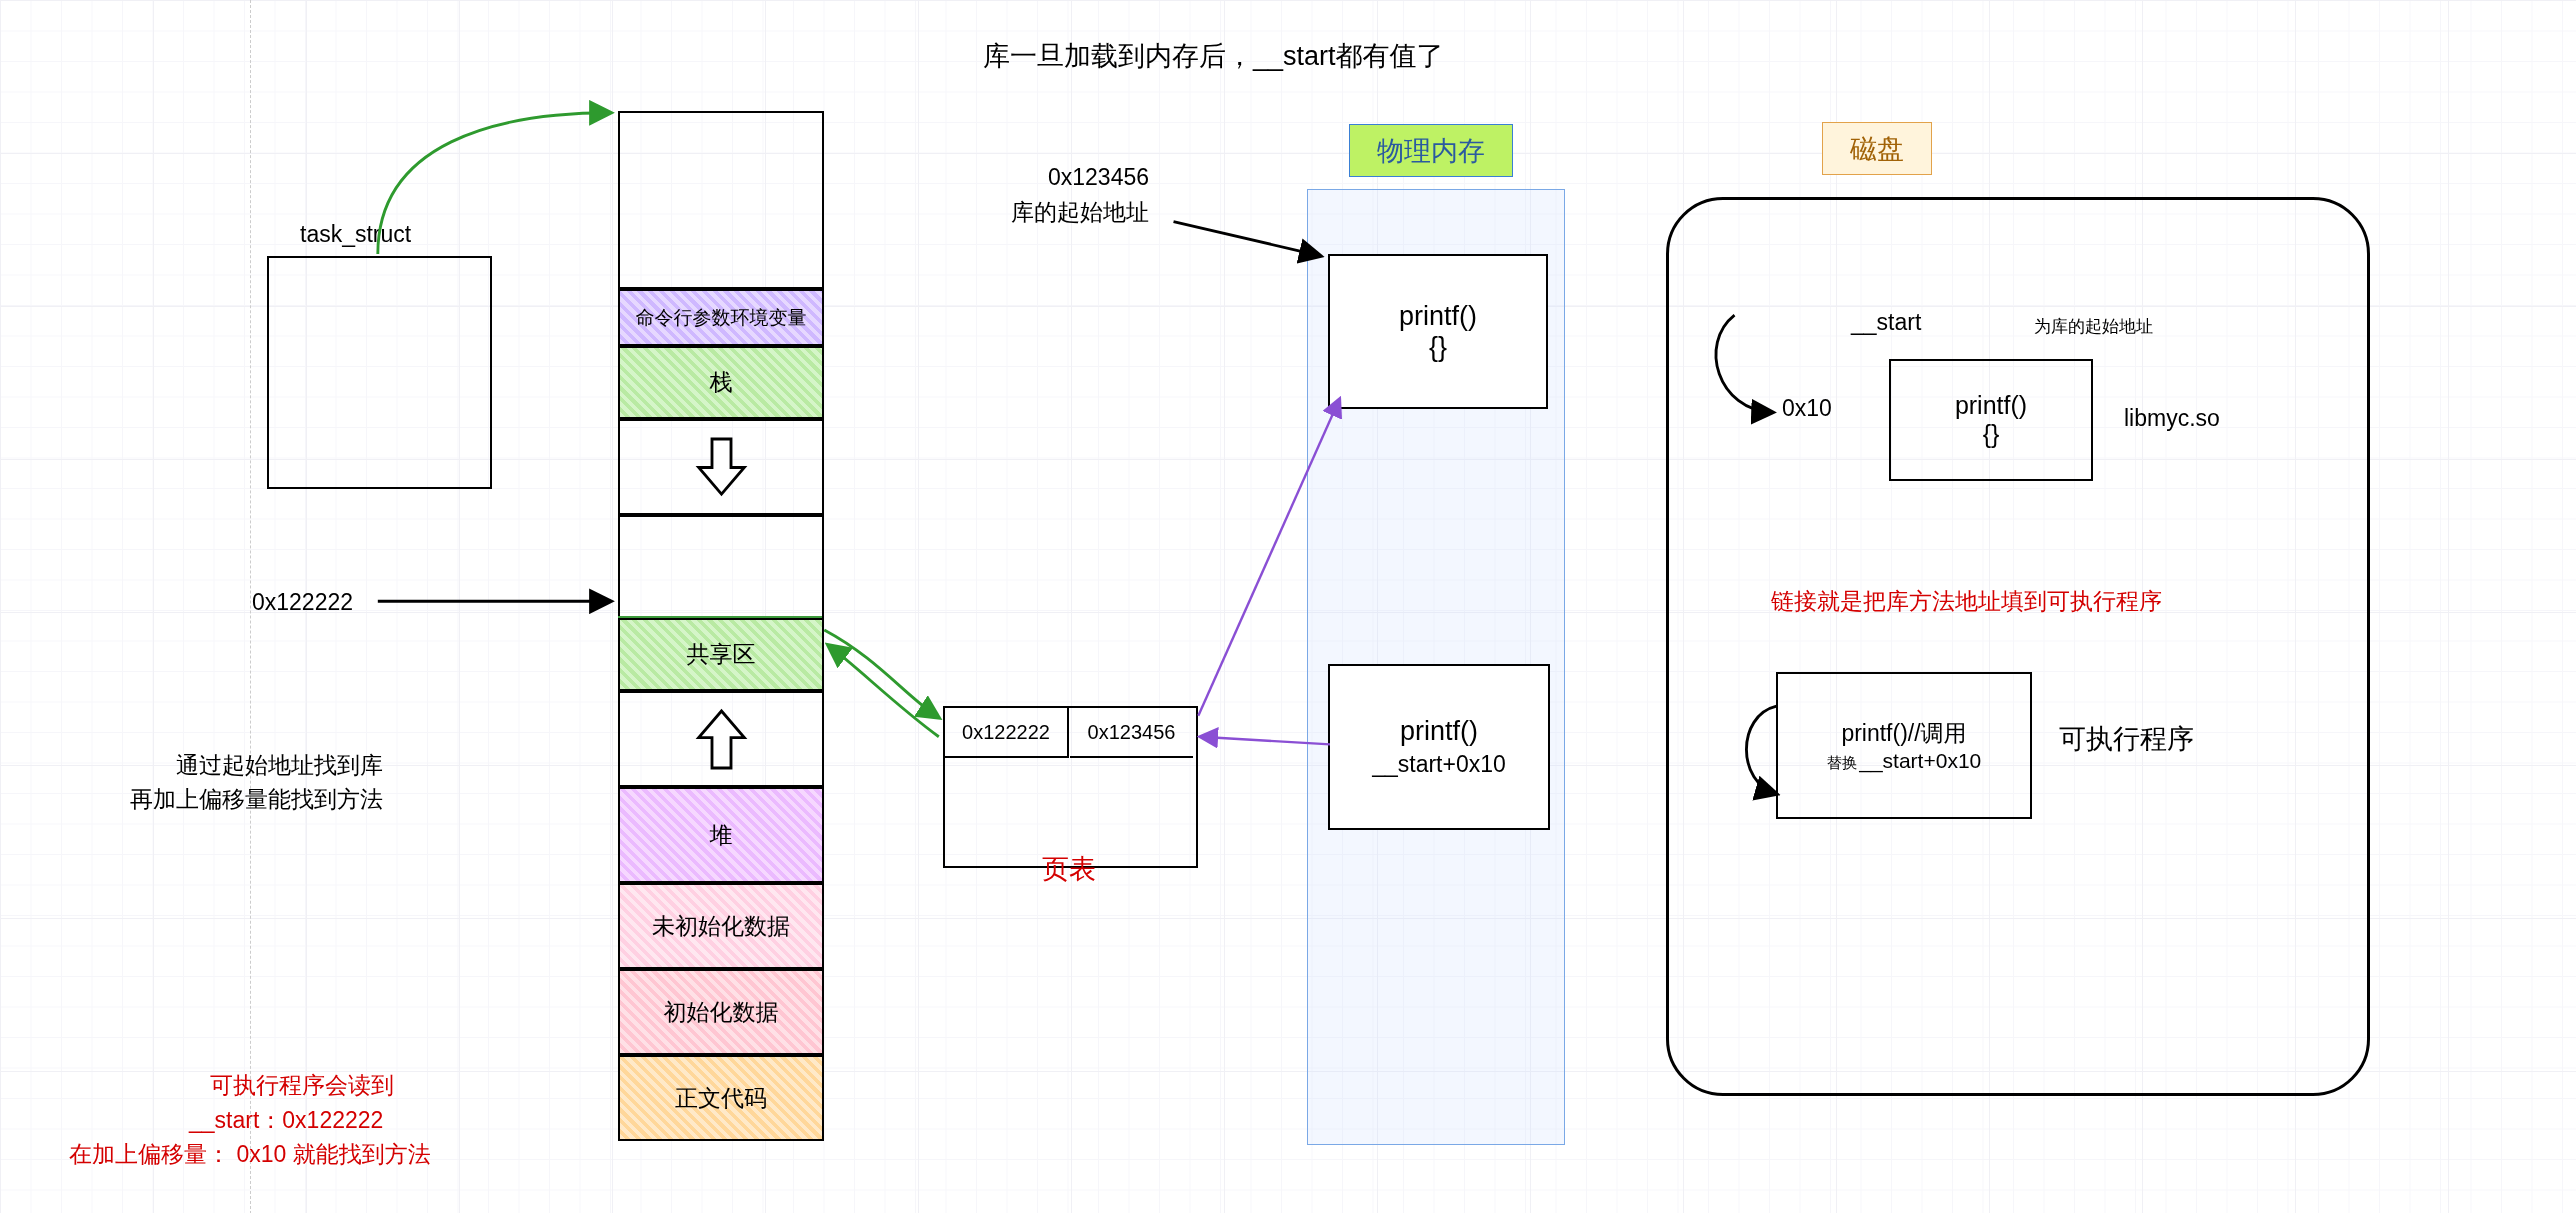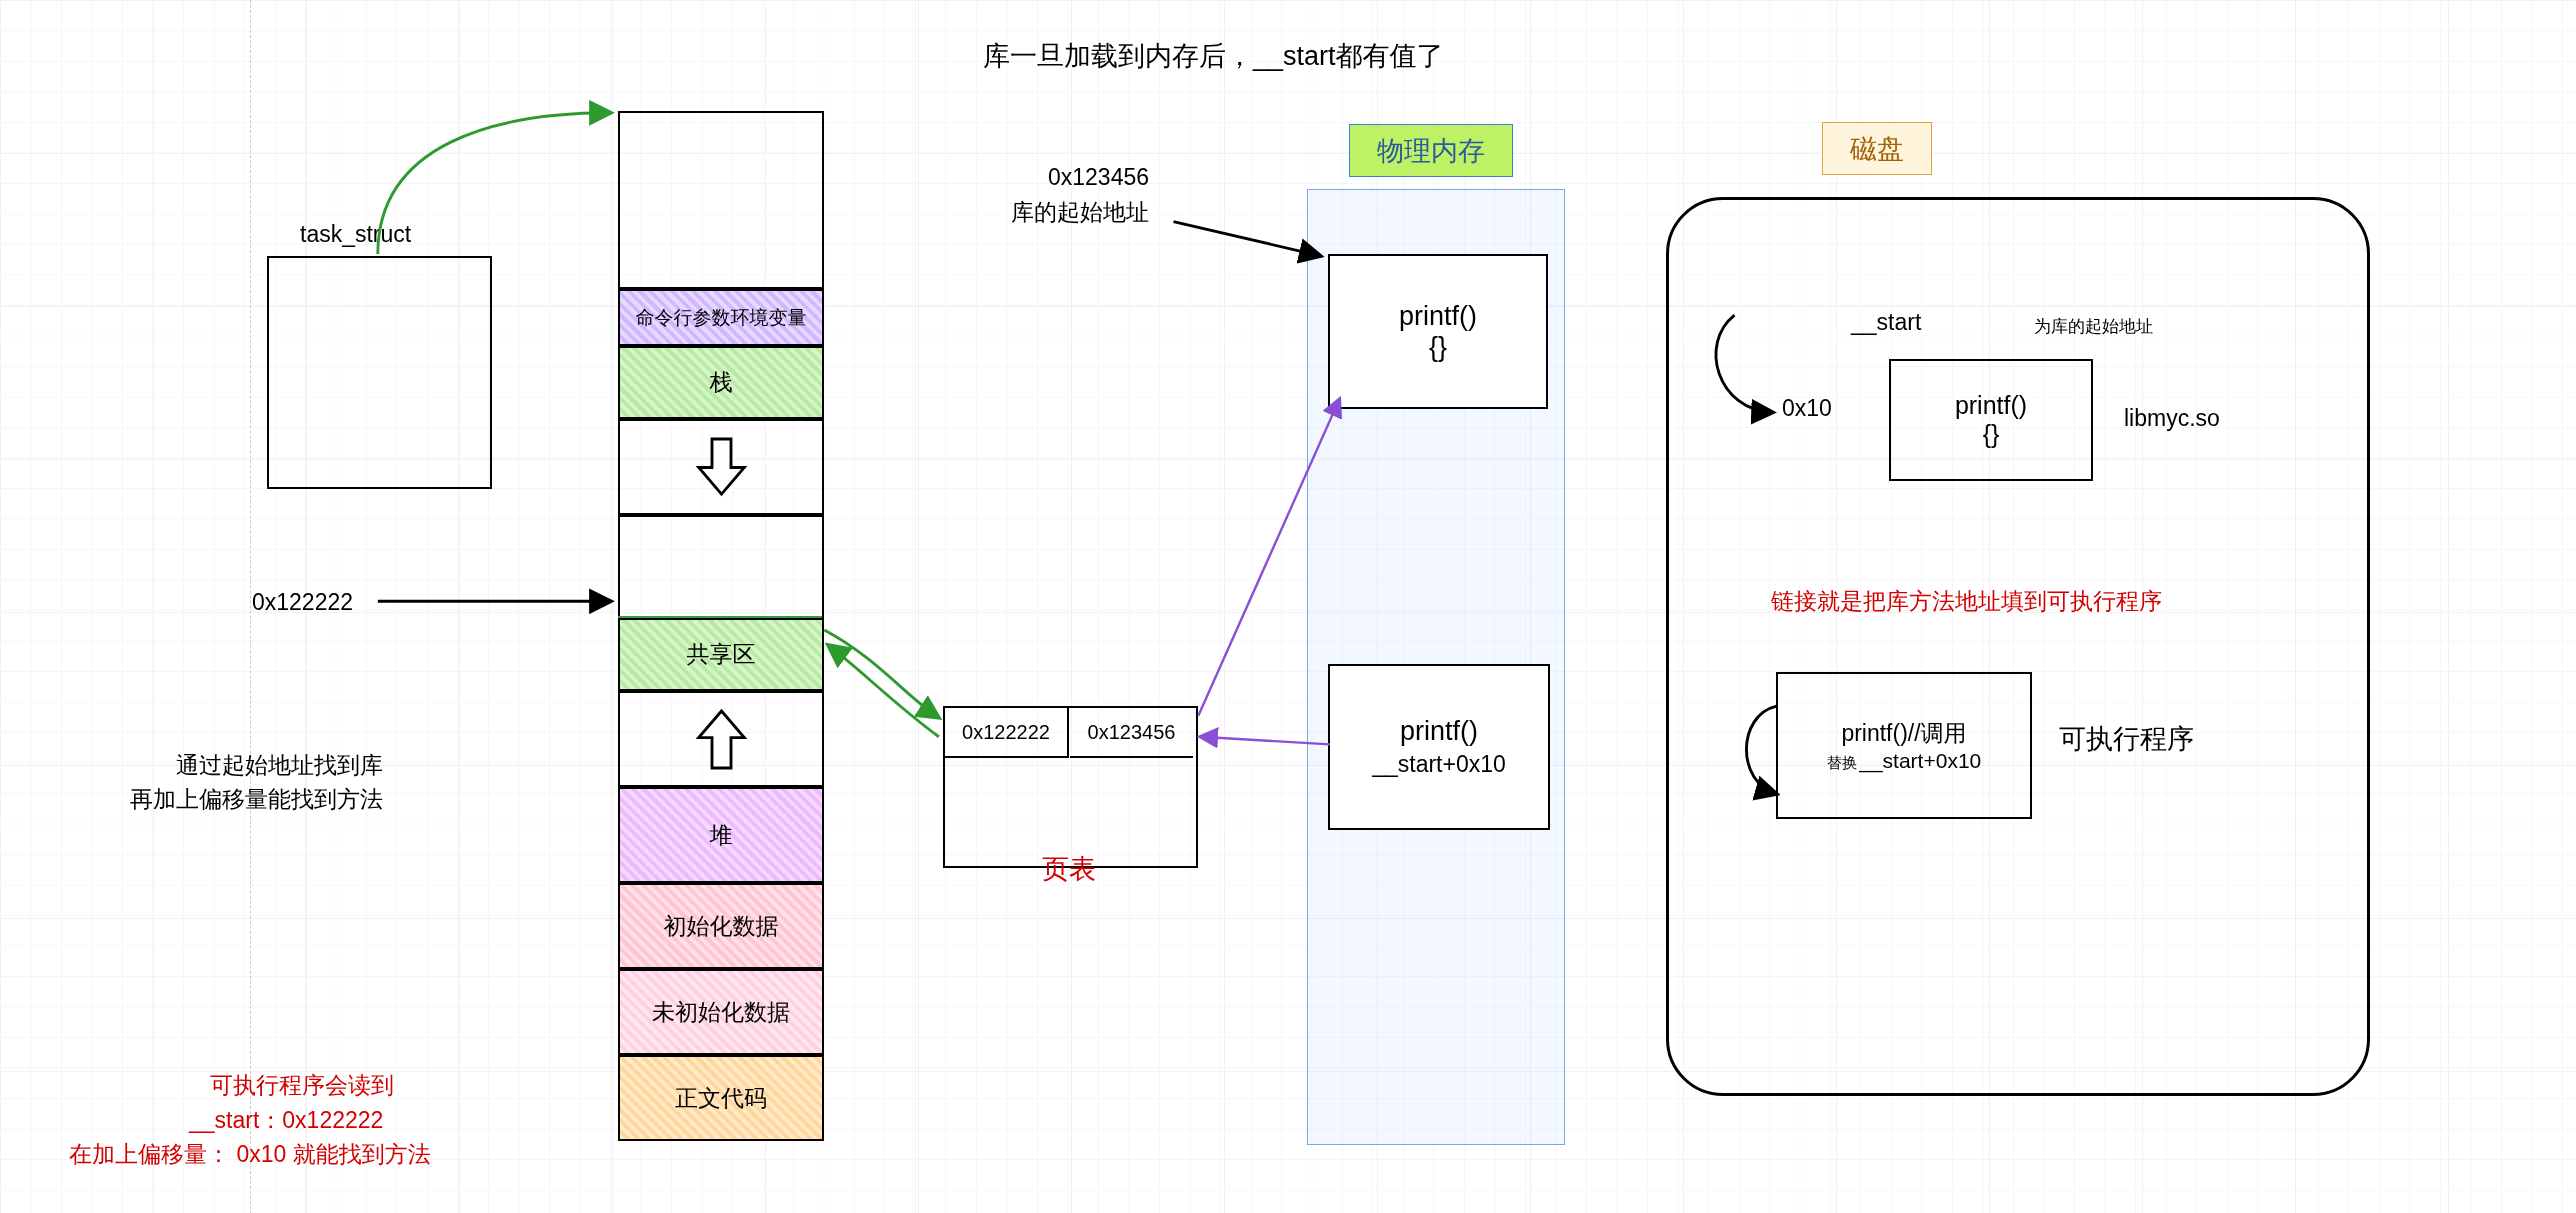--- a/index.html
+++ b/index.html
@@ -59,22 +59,22 @@
   <div class="cell" style="height:99px;position:relative;">
     <div class="abs" style="left:-1.9px;bottom:-1.9px;width:204px;height:1.9px;background:#3c9a3c;"></div>
   </div>
   <div class="cell hatch-green" style="height:69px;">共享区</div>
   <div class="cell" style="height:92px;">
     <svg width="57" height="67" viewBox="0 0 60 70">
         <path d="M30 5 l24 28 h-14 v32 h-20 v-32 h-14 z" fill="#fff" stroke="#000" stroke-width="3"></path>
       </svg>
   </div>
   <div class="cell hatch-mag" style="height:92px;">堆</div>
+  <div class="cell hatch-pink" style="height:82px;">未初始化数据</div>
   <div class="cell hatch-rose" style="height:82px;">初始化数据</div>
-  <div class="cell hatch-pink" style="height:82px;">未初始化数据</div>
   <div class="cell hatch-orange" style="height:82px;">正文代码</div>
 </div>
 
 <div class="abs lbl" style="left:252px;top:589px;">0x122222</div>
 
 <div class="abs lbl" style="left:176px;top:750px;">通过起始地址找到库</div>
 <div class="abs lbl" style="left:130px;top:784px;">再加上偏移量能找到方法</div>
 
 <div class="abs lbl red" style="left:210px;top:1070px;">可执行程序会读到</div>
 <div class="abs lbl red" style="left:189px;top:1105px;">__start：0x122222</div>

